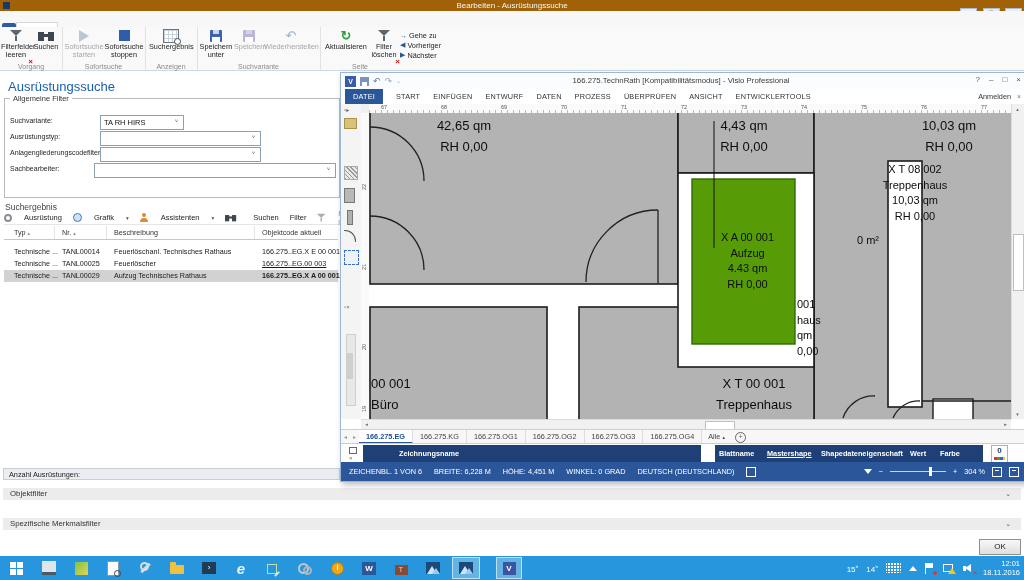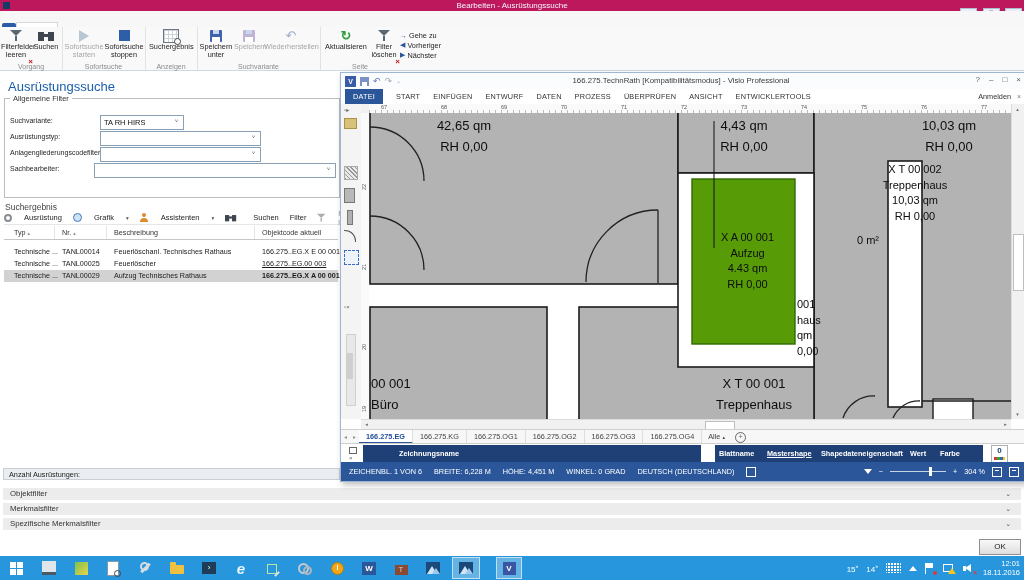--- a/index.html
+++ b/index.html
@@ -3,21 +3,21 @@
 <meta charset="utf-8">
 <style>
   html,body{margin:0;padding:0;background:#444;}
   #screen{position:relative;width:1024px;height:580px;overflow:hidden;background:#fff;
           font-family:"Liberation Sans",sans-serif;color:#1e1e1e;}
   .abs{position:absolute;}
   .pre{white-space:pre-line;}
 
   
   #nav-window{left:0;top:0;width:1024px;height:556px;background:#fff;outline:1px solid #8fa8c8;}
-  #nav-titlebar{left:0;top:0;width:1024px;height:11px;background:#be185d;}
+  #nav-titlebar{left:0;top:0;width:1024px;height:11px;background:#a16207;}
   #nav-title{width:100%;text-align:center;font-size:8px;line-height:11px;color:#f2f6fb;}
   .winctl{width:15px;height:9px;background:#e8eef6;border:1px solid #aebccd;color:#333;
           font-size:7px;line-height:8px;text-align:center;display:inline-block;margin-left:1px;}
   #nav-tabsrow{left:0;top:11px;width:1024px;height:16px;background:#f7f7f7;border-bottom:1px solid #e3e3e3;}
   #nav-appmenu{left:2px;top:12px;width:14px;height:14px;background:#2b5aa6;border-radius:2px;
                color:#fff;font-size:6px;text-align:center;line-height:14px;}
   .navtab{top:11px;height:16px;line-height:16px;font-size:8px;color:#333;text-align:center;}
   .navtab.active{background:#fff;border:1px solid #d8d8d8;border-bottom:1px solid #fff;}
   #nav-ribbon{left:0;top:27px;width:1024px;height:43px;background:#f9f9f9;border-bottom:1px solid #ccd8e4;}
   .rgroup{position:absolute;top:0;height:43px;border-right:1px solid #e2e2e2;}
@@ -438,24 +438,20 @@
       <span class="td" style="left:110px;width:146px;">Aufzug Technisches Rathaus</span>
       <span class="td" style="left:258px;width:80px;font-weight:bold;">166.275..EG.X A 00 001</span>
     </div>
 
     <div class="stripbar" style="top:468px;">Anzahl Ausrüstungen:</div>
 
     <div class="fasttab" style="top:488px;">
       <span>Objektfilter</span>
       <span class="chev">⌄</span>
     </div>
-    <div class="fasttab" style="top:503px;">
-      <span>Merkmalsfilter</span>
-      <span class="chev">⌄</span>
-    </div>
     <div class="fasttab" style="top:518px;">
       <span>Spezifische Merkmalsfilter</span>
       <span class="chev">⌄</span>
     </div>
 
     <div class="abs" id="ok-btn">OK</div>
   </div>
 
   <div class="abs" id="visio-window">
 
@@ -551,21 +547,21 @@
           <path d="M 474,305 A 32,32 0 0 1 506,283"></path>
           <path d="M 524,305 A 28,28 0 0 1 551,288"></path>
         </g>
       </svg>
       <div class="plbl big" style="left:20px;top:2px;width:150px;">42,65 qm
 RH 0,00</div>
       <div class="plbl big" style="left:305px;top:2px;width:140px;">4,43 qm
 RH 0,00</div>
       <div class="plbl big" style="left:510px;top:2px;width:140px;">10,03 qm
 RH 0,00</div>
-      <div class="plbl sml" style="left:488px;top:49px;width:116px;">X T 00 002
+      <div class="plbl sml" style="left:488px;top:49px;width:116px;">X T 08 002
 Treppenhaus
 10,03 qm
 RH 0,00</div>
       <div class="plbl sml" style="left:488px;top:120px;width:40px;text-align:left;">0 m²</div>
       <div class="plbl sml" style="left:323px;top:117px;width:111px;">X A 00 001
 Aufzug
 4.43 qm
 RH 0,00</div>
       <div class="plbl sml" style="left:428px;top:184px;width:40px;text-align:left;">001
 haus

